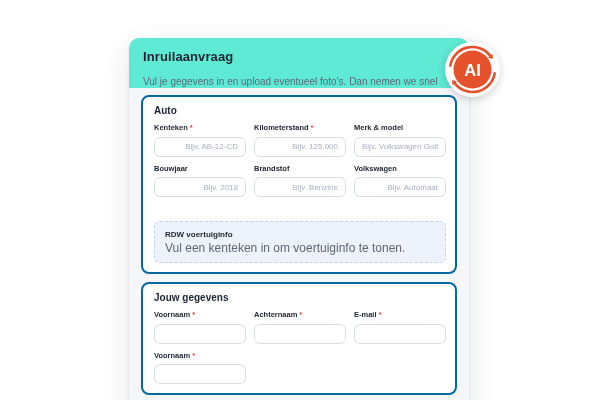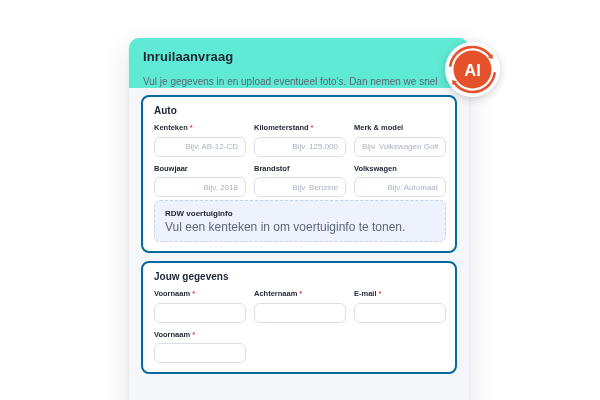--- a/index.html
+++ b/index.html
@@ -58,21 +58,21 @@
     border: 1px solid #d9dfe7; border-radius: 6px;
     background: #fff; padding: 0 7px;
     font-size: 8px; color: #232b38;
     font-family: "Liberation Sans", sans-serif;
     outline: none;
     text-align: right;
   }
   .field-input::placeholder { color: #a9b1bf; }
 
   .info-box {
-    margin-top: 3px;
+    margin-top: 24px;
     background: #edf2fc;
     border: 1px dashed #c3d2ee;
     border-radius: 6px;
     padding: 8px 10px 9px 10px;
   }
   .info-title { font-size: 8px; line-height: 10px; font-weight: 700; color: #1d2533; margin-bottom: 4px; }
   .info-text { font-size: 12px; line-height: 9px; color: #5d6878; }
 
   .ai-badge {
     position: absolute; left: 444px; top: 41px;

